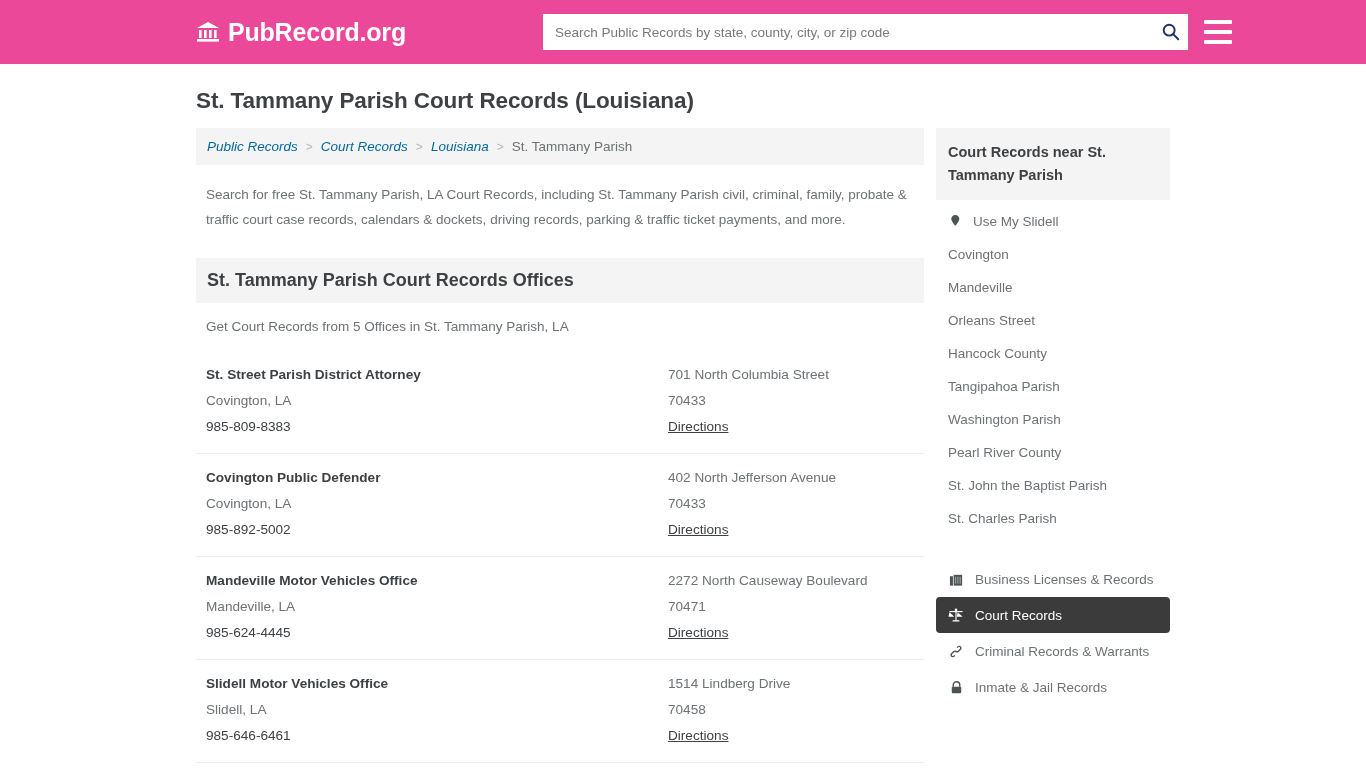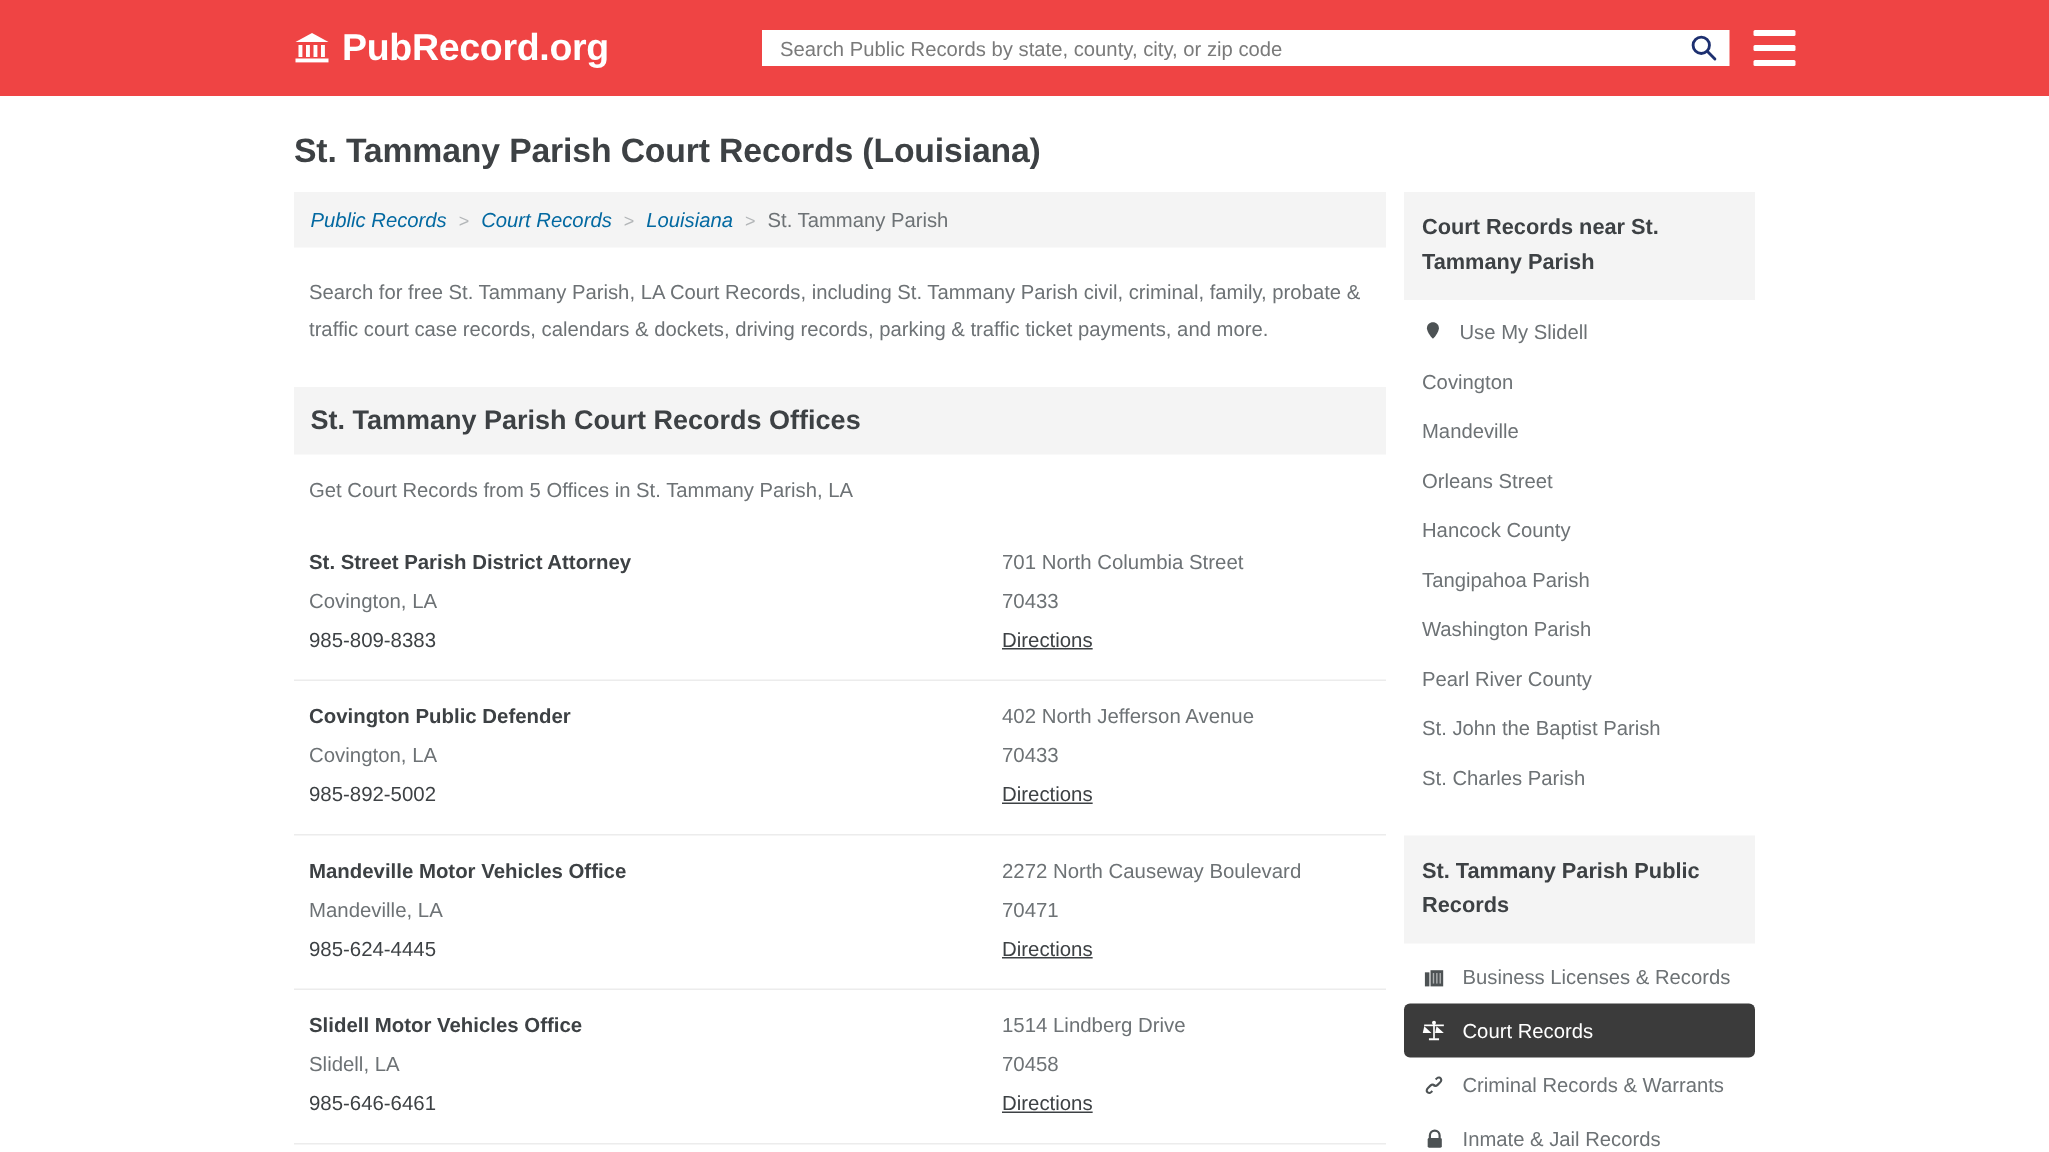--- a/index.html
+++ b/index.html
@@ -7,24 +7,25 @@
     width: 1366px;
     height: 768px;
     overflow: hidden;
     background: #ffffff;
     font-family: "Liberation Sans", sans-serif;
   }
 
   
   .site-header {
     height: 64px;
-    background: #ef4444;
+    background: #ec4899;
     display: flex;
     align-items: center;
     padding: 0 175px 0 196px;
+    gap: 35px;
   }
   .brand {
     display: flex;
     align-items: center;
     gap: 8px;
     color: #ffffff;
     text-decoration: none;
     white-space: nowrap;
   }
   .brand-icon { display: block; width: 24px; height: 24px; }
@@ -36,21 +37,21 @@
   }
   .header-right {
     display: flex;
     align-items: center;
     margin-left: 102px;
     gap: 16px;
   }
   .search-box {
     position: relative;
     width: 645px;
-    height: 24px;
+    height: 36px;
     background: #ffffff;
     display: flex;
     align-items: center;
   }
   .search-input {
     border: 0;
     outline: 0;
     width: 100%;
     height: 100%;
     padding: 0 34px 0 12px;
@@ -412,21 +413,20 @@
             </li>
             <li>
               <a class="near-link" href="#">
                 <span>St. Charles Parish</span>
               </a>
             </li>
           </ul>
       </section>
 
       <section class="panel">
-        <div class="panel-head">St. Tammany Parish Public Records</div>
         <ul class="panel-list" id="records-list">
             <li>
               <a class="records-link" href="#">
                 <span class="ico">
                   <svg viewBox="0 0 16 16" width="15" height="15">
                     <rect x="1" y="4.5" width="3.2" height="10" fill="#4d5254"></rect>
                     <rect x="5" y="3" width="9" height="11.5" fill="#4d5254"></rect>
                     <rect x="6.6" y="5" width="1" height="7.5" fill="#ffffff" opacity="0.55"></rect>
                     <rect x="9" y="5" width="1" height="7.5" fill="#ffffff" opacity="0.55"></rect>
                     <rect x="11.4" y="5" width="1" height="7.5" fill="#ffffff" opacity="0.55"></rect>

